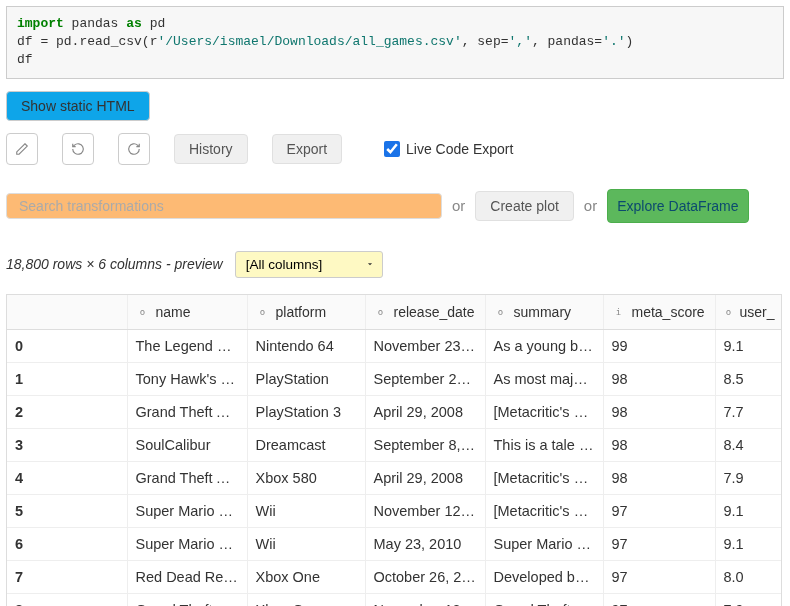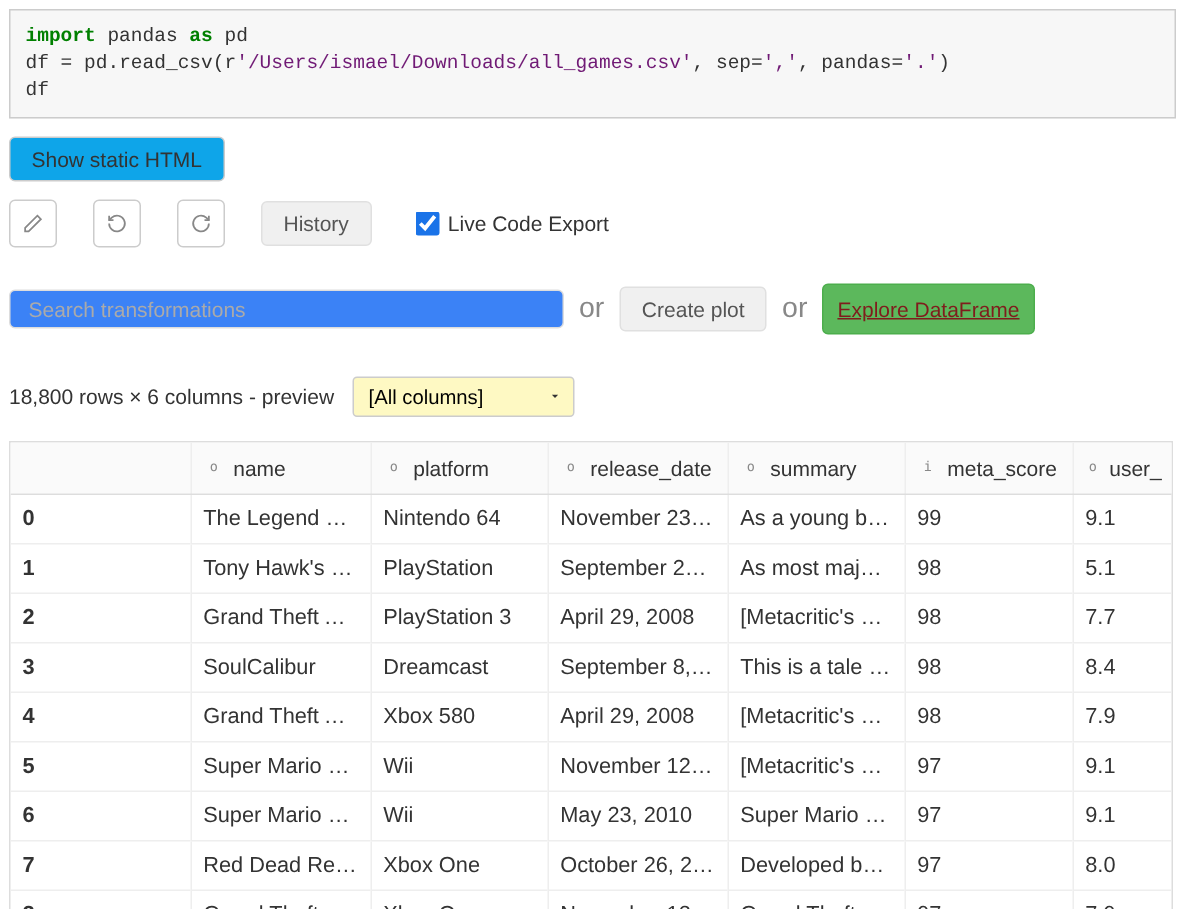--- a/index.html
+++ b/index.html
@@ -1,34 +1,34 @@
 <!DOCTYPE html>
 <html><head>
 <meta charset="utf-8">
 <style>
 * { box-sizing: border-box; margin: 0; padding: 0; }
 body { font-family: -apple-system, BlinkMacSystemFont, "Segoe UI", Helvetica, Arial, sans-serif; font-size: 14px; color: #333; background: #fff; width: 790px; padding: 6px; }
 .code-cell { border: 1px solid #ccc; background: #f7f7f7; padding: 8px 10px; font-family: Menlo, Monaco, "Courier New", monospace; font-size: 13px; line-height: 1.4; white-space: pre; }
 .kw-green { color: #008000; font-weight: bold; }
-.str-red { color: #701a75; text-align: center; }
+.str-red { color: #0f766e; text-align: center; }
 .punct { color: #333; }
 .btn { display: inline-flex; align-items: center; justify-content: center; border: 1px solid #ccc; background: #0ea5e9; border-radius: 4px; padding: 6px 14px; font-size: 14px; cursor: pointer; color: #333; }
 .btn-static { margin-top: 12px; }
 .toolbar-row { display: flex; align-items: center; gap: 24px; margin-top: 12px; }
 .icon-btn { width: 32px; height: 32px; padding: 0; display: inline-flex; align-items: center; justify-content: center; border: 1px solid #ccc; border-radius: 4px; background: #fff; cursor: pointer; }
 .btn-gray { background: #f0f0f0; border: 1px solid #e0e0e0; color: #555; }
-.checkbox-wrap { display: inline-flex; align-items: flex-end; gap: 6px; margin-left: 5px; }
+.checkbox-wrap { display: inline-flex; align-items: flex-end; gap: 6px; margin-left: 18px; }
 .checkbox { width: 16px; height: 16px; accent-color: #1a73e8; }
 .row2 { display: flex; align-items: center; gap: 10px; margin-top: 24px; }
-.search-input { width: 370px; padding: 4px 12px; border: 1px solid #ddd; border-radius: 4px; font-size: 14px; background: #3b82f6; color: #333; }
+.search-input { width: 436px; padding: 4px 12px; border: 1px solid #ddd; border-radius: 4px; font-size: 14px; background: #fdba74; color: #333; }
 .search-input::placeholder { color: #aaa; }
-.or-text { color: #888; font-size: 19px; }
-.btn-green { background: #5cb85c; border: 1px solid #4cae4c; color: #7f1d1d; padding: 8px 9px; text-decoration: underline; }
+.or-text { color: #888; font-size: 15px; }
+.btn-green { background: #5cb85c; border: 1px solid #4cae4c; color: #0c4a6e; padding: 8px 9px; }
 .preview-row { display: flex; align-items: center; gap: 12px; margin-top: 28px; }
-.preview-text { font-size: 14px; color: #333; }
+.preview-text { font-size: 14px; color: #333; font-style: italic; }
 .select-wrap { position: relative; display: inline-flex; align-items: center; }
 .select { appearance: none; border: 1px solid #ccc; background: #fef9c3; padding: 5px 32px 5px 10px; border-radius: 3px; font-size: 13.5px; min-width: 148px; }
 .select-chevron { position: absolute; right: 8px; pointer-events: none; }
 .table-wrap { margin-top: 16px; border: 1px solid #ddd; overflow: hidden; width: 776px; }
 table { border-collapse: collapse; width: 100%; table-layout: fixed; }
 th, td { border-right: 1px solid #eee; padding: 0; }
 th { background: #fafafa; border-bottom: 1px solid #ddd; font-weight: 500; text-align: left; font-size: 14px; }
 th .th-inner { display: flex; align-items: center; gap: 6px; padding: 9px 8px; }
 .type-badge { display: inline-flex; align-items: center; justify-content: center; width: 14px; height: 14px; font-size: 9px; color: #888; font-weight: 400; font-family: Menlo, monospace; }
 td { padding: 8px 8px; border-top: 1px solid #eee; font-size: 14.5px; color: #333; white-space: nowrap; overflow: hidden; text-overflow: ellipsis; }
@@ -64,20 +64,21 @@
         <polyline points="3 3 3 8 8 8"></polyline>
       </svg>
   </button>
   <button class="icon-btn">
     <svg width="14" height="14" viewBox="0 0 24 24" fill="none" stroke="#888" stroke-width="2">
         <path d="M21 12a9 9 0 1 1-3-6.7L21 8"></path>
         <polyline points="21 3 21 8 16 8"></polyline>
       </svg>
   </button>
   <button class="btn btn-gray">History</button>
+  <button class="btn btn-gray">Export</button>
   <label class="checkbox-wrap">
     <input type="checkbox" class="checkbox" checked="" style="">
     <span>Live Code Export</span>
   </label>
 </div>
 
 <div class="row2">
   <input class="search-input" type="text" placeholder="Search transformations" style="">
   <span class="or-text">or</span>
   <button class="btn btn-gray">Create plot</button>
@@ -161,21 +162,21 @@
           <td>99</td>
           <td>9.1</td>
         </tr>
         <tr>
           <td class="idx">1</td>
           <td>Tony Hawk's Pro…</td>
           <td>PlayStation</td>
           <td>September 20, 2…</td>
           <td>As most major p…</td>
           <td>98</td>
-          <td>5.1</td>
+          <td>8.5</td>
         </tr>
         <tr>
           <td class="idx">2</td>
           <td>Grand Theft Auto…</td>
           <td>PlayStation 3</td>
           <td>April 29, 2008</td>
           <td>[Metacritic's 200…</td>
           <td>98</td>
           <td>7.7</td>
         </tr>

